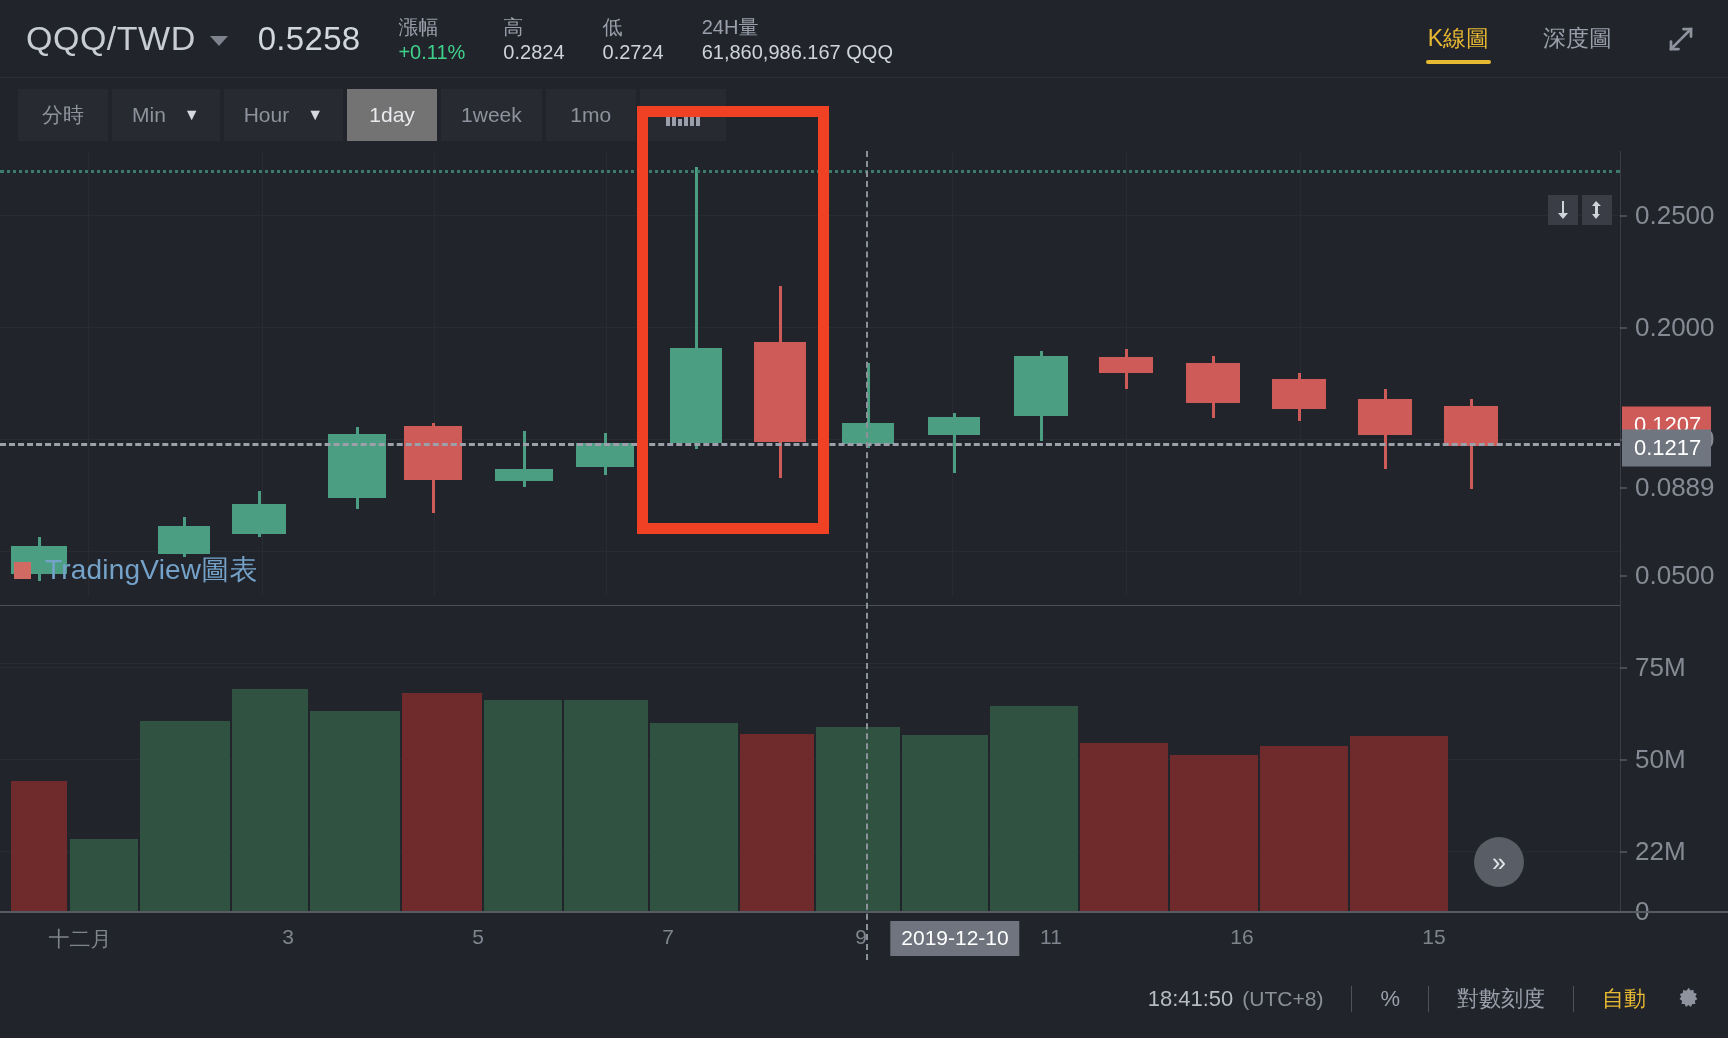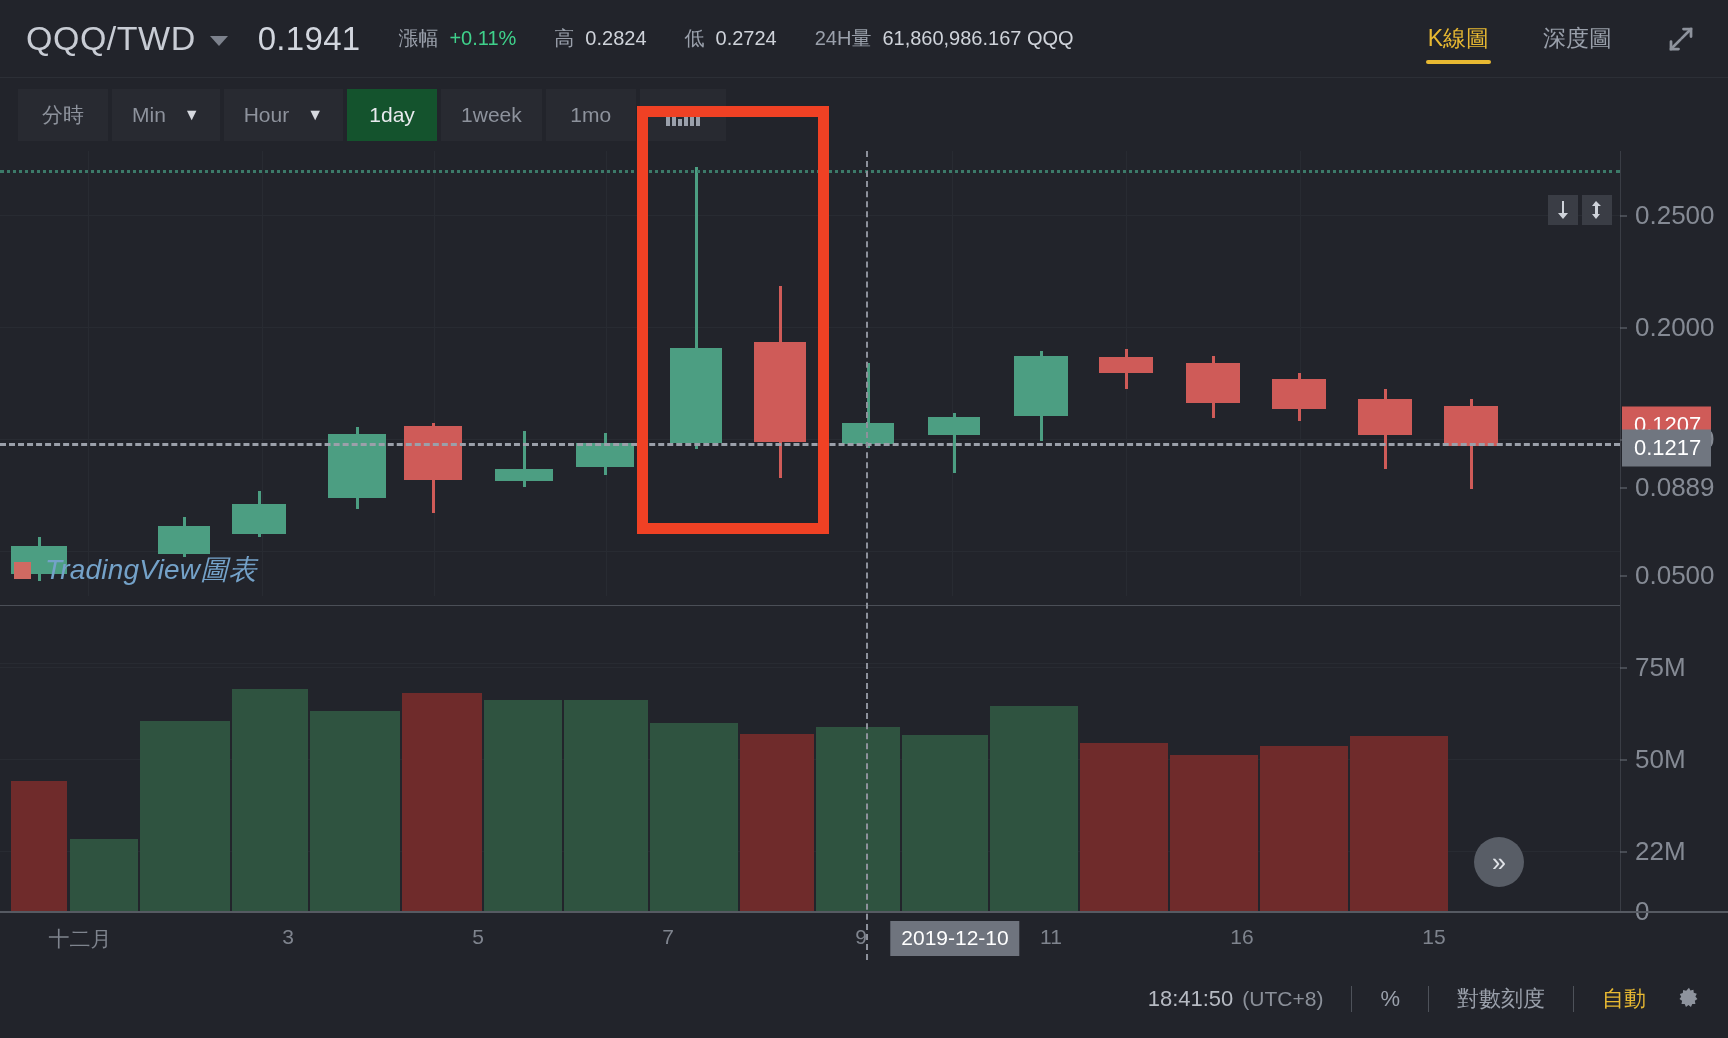--- a/index.html
+++ b/index.html
@@ -17,21 +17,21 @@
     background: #22242b; border-bottom: 1px solid #2c2f36;
     display: flex; align-items: center; padding: 0 26px;
   }
   .sym-name { font-size: 34px; color: #c8ccd4; letter-spacing: .5px; }
   .caret-dn {
     width: 0; height: 0; margin-left: 14px; margin-top: 4px;
     border-left: 9px solid transparent; border-right: 9px solid transparent;
     border-top: 10px solid #7d828d;
   }
   .sym-price { font-size: 33px; color: #d2d6de; margin-left: 30px; letter-spacing: .3px; }
-  .stat { display: flex; align-items: baseline; margin-left: 38px; }
+  .stat { display: flex; align-items: baseline; margin-left: 38px; flex-direction: column; }
   .stat-label { font-size: 20px; color: #9aa0ab; margin-right: 11px; }
   .stat-value { font-size: 20px; color: #cfd3da; }
   .stat-value.up { color: #3fd18b; }
   .tabs { margin-left: auto; display: flex; align-items: center; height: 78px; }
   .tab {
     font-size: 23px; color: #9aa0ab; height: 78px; display: flex; align-items: center;
     padding: 0 8px; margin-left: 38px; position: relative; cursor: pointer;
   }
   .tab.active { color: #e8b932; }
   .tab.active::after {
@@ -43,21 +43,21 @@
   
   .toolbar {
     position: absolute; top: 79px; left: 0; width: 1728px; height: 72px;
     background: #22242b; display: flex; align-items: center; padding-left: 18px;
   }
   .tb-btn {
     height: 52px; min-width: 90px; background: #282a31; margin-right: 4px;
     display: flex; align-items: center; justify-content: center;
     color: #8d929c; font-size: 21px; cursor: pointer; padding: 0 20px;
   }
-  .tb-btn.active { background: #14532d; color: #e8eaee; }
+  .tb-btn.active { background: #737373; color: #e8eaee; }
   .tb-btn .cv { margin-left: 18px; font-size: 16px; color: #d6d9df; font-weight: bold; }
   .tb-icon { min-width: 86px; }
   .bars-ico { display: flex; align-items: flex-end; height: 22px; gap: 2.5px; }
   .bars-ico i { width: 3.5px; background: #9aa0ab; display: block; }
 
   
   .chart-wrap { position: absolute; top: 151px; left: 0; width: 1728px; height: 809px; }
   .plot {
     position: absolute; left: 0; top: 0; width: 1620px; height: 760px;
   }
@@ -111,21 +111,21 @@
   }
   .crosshair-v {
     position: absolute; top: 0; width: 0; height: 809px;
     border-left: 2px dashed #8d919b; z-index: 4;
   }
   .candle { position: absolute; }
   .candle .wick { position: absolute; width: 3px; left: 50%; margin-left: -1.5px; }
   .candle .body { position: absolute; left: 0; width: 100%; }
   .vbar { position: absolute; bottom: 0; }
   .watermark {
-    position: absolute; left: 14px; top: 400px; display: flex; align-items: center; z-index: 3; font-style: italic;
+    position: absolute; left: 14px; top: 400px; display: flex; align-items: center; z-index: 3;
   }
   .wm-sq { width: 17px; height: 17px; background: #d06a62; margin-right: 14px; }
   .wm-text { font-size: 28px; color: #74a2c9; letter-spacing: .2px; }
   .redbox {
     position: absolute; border: 11px solid #f04124; z-index: 8; pointer-events: none;
   }
   .side-btns {
     position: absolute; right: 8px; top: 44px; display: flex; gap: 4px; z-index: 9;
   }
   .side-btn {
@@ -167,21 +167,21 @@
   .gear { margin-left: 30px; cursor: pointer; display: flex; }
 </style>
 </head>
 <body>
 
 <div id="app">
 
   <div class="header">
     <div class="sym-name">QQQ/TWD</div>
     <div class="caret-dn"></div>
-    <div class="sym-price">0.1941</div>
+    <div class="sym-price">0.5258</div>
 
     <div class="stat">
       <span class="stat-label">漲幅</span>
       <span class="stat-value up">+0.11%</span>
     </div>
     <div class="stat">
       <span class="stat-label">高</span>
       <span class="stat-value">0.2824</span>
     </div>
     <div class="stat">

